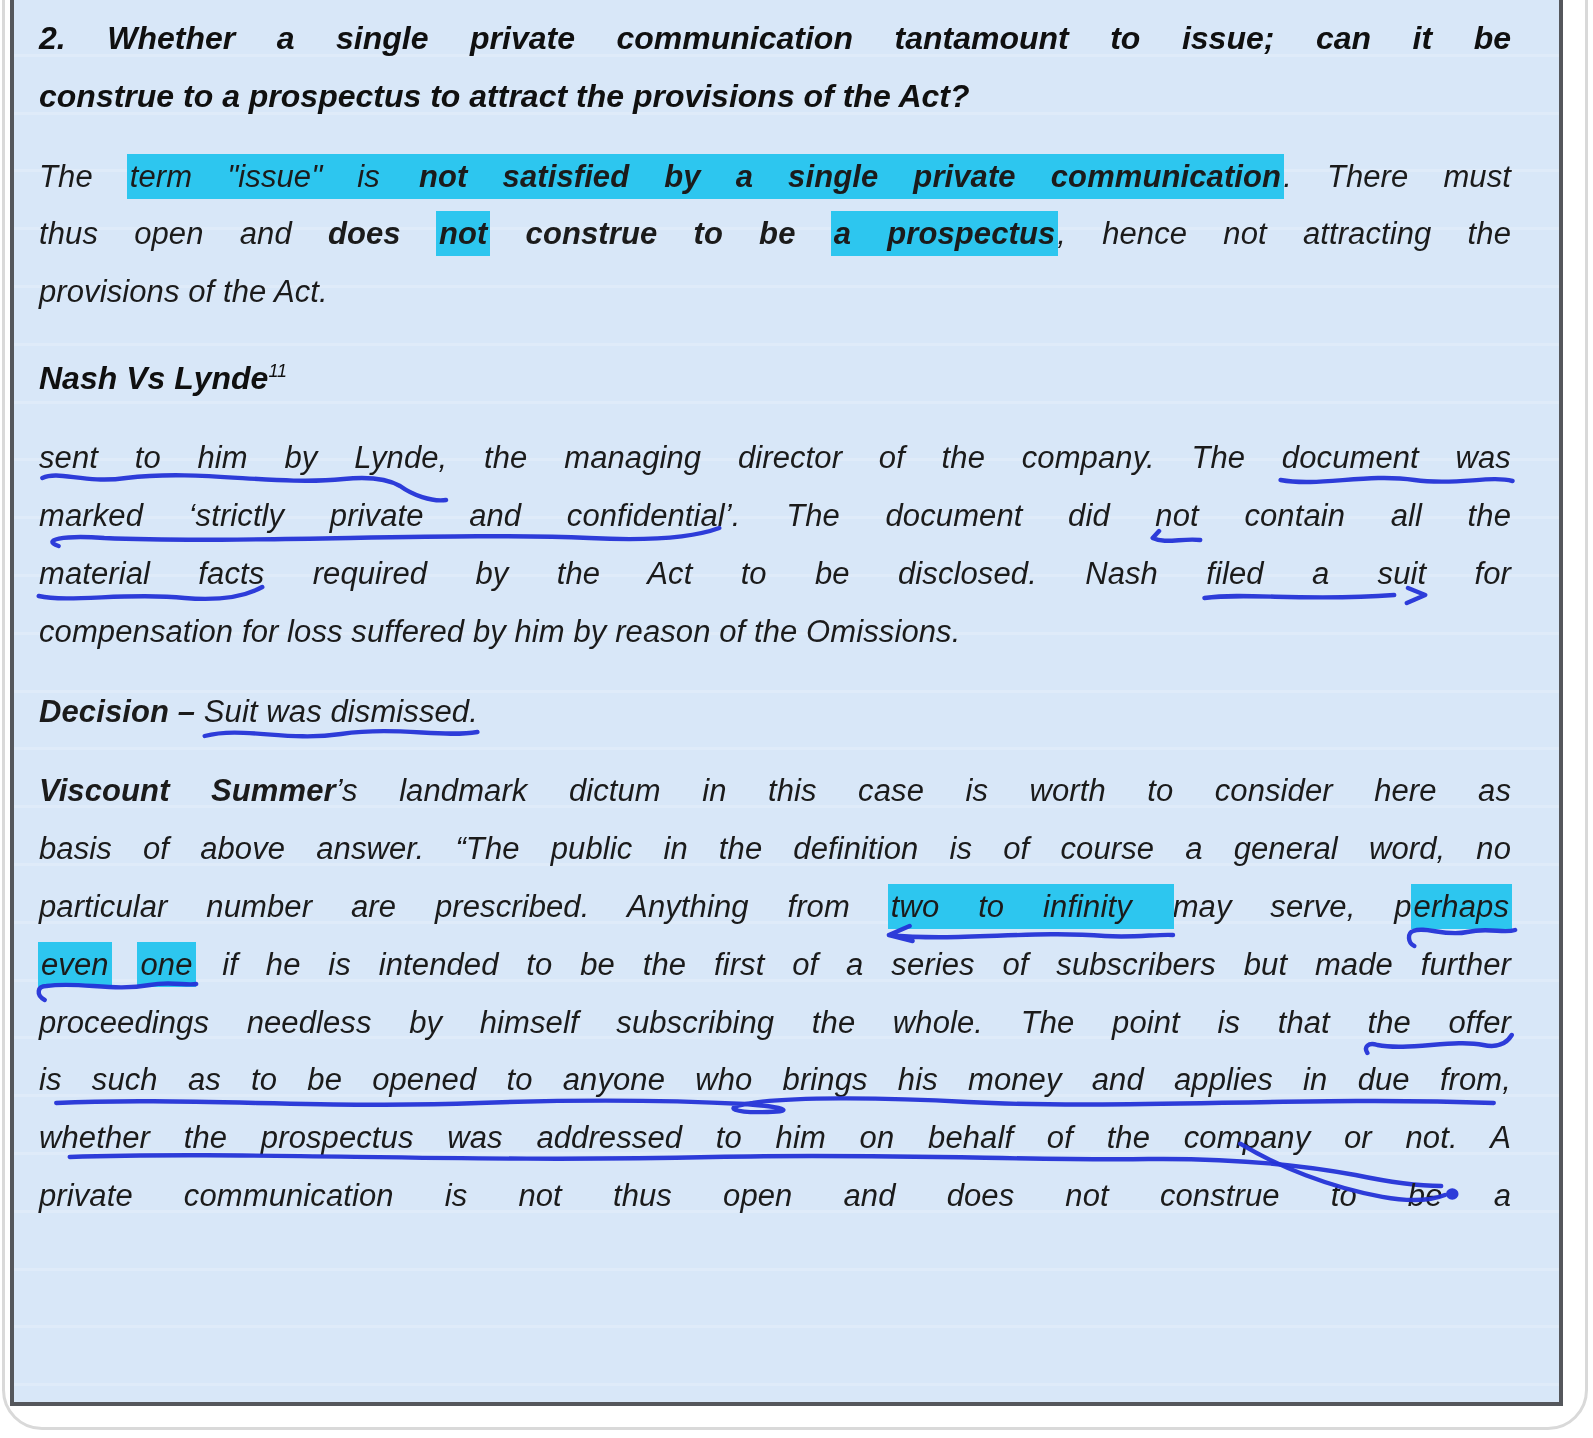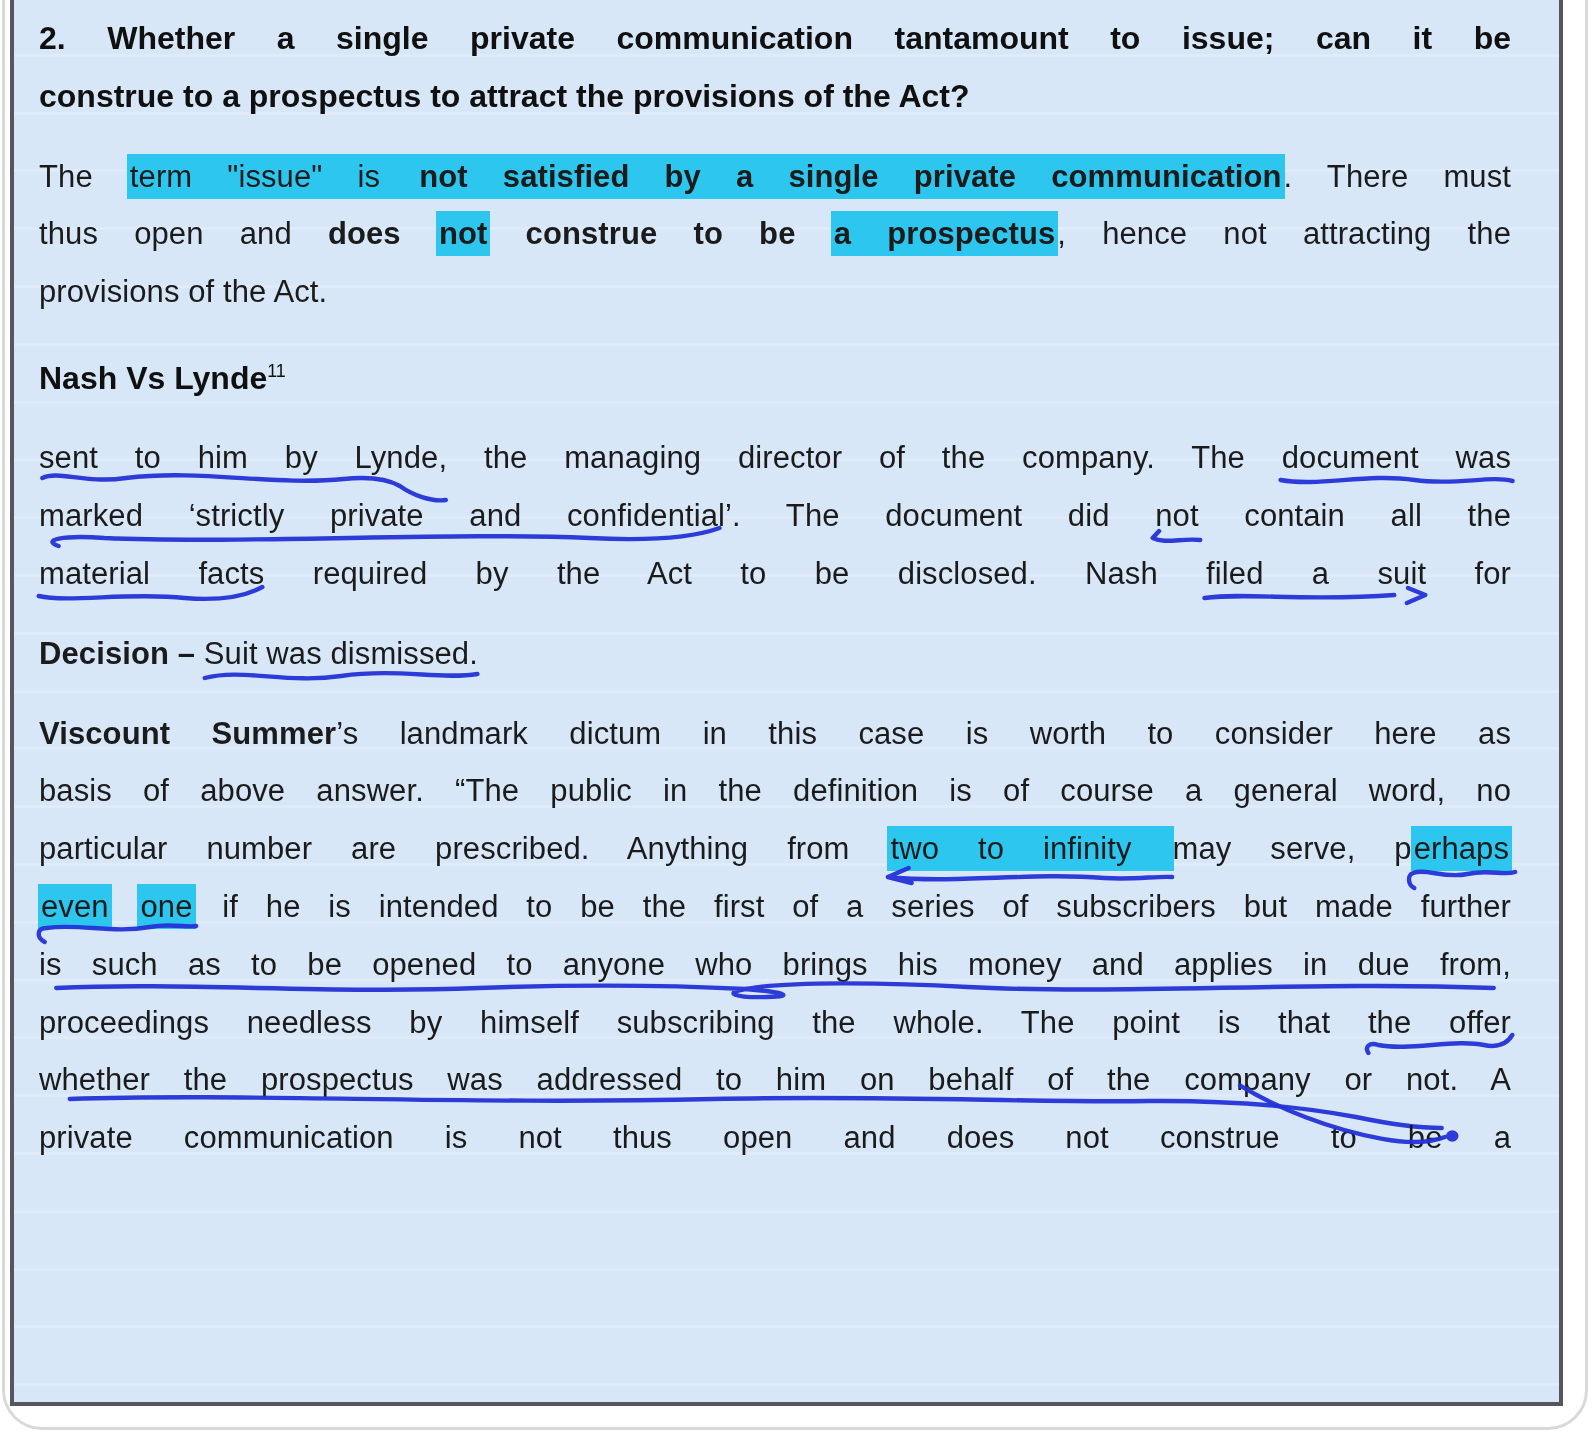--- a/index.html
+++ b/index.html
@@ -23,21 +23,21 @@
   .doc-panel{
     position:absolute;left:10px;top:-8px;width:1553px;height:1414px;
     border:4px solid var(--border);
     background:var(--panel);
     background-image:repeating-linear-gradient(180deg,
       rgba(255,255,255,0.18) 0px, rgba(255,255,255,0.18) 3px,
       rgba(0,0,0,0) 3px, rgba(0,0,0,0) 57.8px);
     padding:14px 48px 0 25px;
     box-sizing:border-box;
   }
-  .block{margin:0 0 22px 0;}
+  .block{margin:0 0 22px 0;font-style:italic;}
   .block.heading{font-weight:700;font-size:32px;line-height:57.8px;color:#101010;}
   .block.paragraph{font-size:31px;line-height:57.8px;letter-spacing:0.1px;}
   .line{display:block;text-align:justify;text-align-last:justify;}
   .line.last{text-align-last:left;}
   .b{font-weight:700;}
   .hl{background:var(--hl);padding:5px 3px;margin:0 -1px;box-decoration-break:clone;}
   .sup{font-size:0.56em;vertical-align:super;font-weight:400;letter-spacing:0;}
   .pen{position:relative;white-space:nowrap;}
   svg.pen-svg{
     position:absolute;left:-5px;bottom:-18px;width:calc(100% + 10px);height:26px;
@@ -79,42 +79,43 @@
         <div class="line"><span class="pen">marked ‘strictly private and confidential’<svg viewBox="0 0 200 26" preserveAspectRatio="none" class="pen-svg pen-wavehookr">
               <path d="M7,21 C2,15 8,10 20,13 C60,19 120,7 158,13 C175,16 188,12 195,3" fill="none" stroke="#2433d8" stroke-width="4.4" stroke-linecap="round" stroke-linejoin="round" vector-effect="non-scaling-stroke"></path>
             </svg></span><span>. The document did </span><span class="pen">not<svg viewBox="0 0 100 26" preserveAspectRatio="none" class="pen-svg pen-shortmark">
               <path d="M17,6 L5,13 C28,19 60,13 94,15" fill="none" stroke="#2433d8" stroke-width="4.4" stroke-linecap="round" stroke-linejoin="round" vector-effect="non-scaling-stroke"></path>
             </svg></span><span> contain all the</span></div>
         <div class="line"><span class="pen">material facts<svg viewBox="0 0 200 26" preserveAspectRatio="none" class="pen-svg pen-wavehookr2">
               <path d="M4,13 C30,20 80,9 128,15 C158,18 180,13 194,4" fill="none" stroke="#2433d8" stroke-width="4.4" stroke-linecap="round" stroke-linejoin="round" vector-effect="non-scaling-stroke"></path>
             </svg></span><span> required by the Act to be disclosed. Nash </span><span class="pen">filed a suit<svg viewBox="0 0 200 26" preserveAspectRatio="none" class="pen-svg pen-arrowr">
               <path d="M3,15 C40,9 90,19 168,12 M180,5 L195,12 L179,20" fill="none" stroke="#2433d8" stroke-width="4.4" stroke-linecap="round" stroke-linejoin="round" vector-effect="non-scaling-stroke"></path>
             </svg></span><span> for</span></div>
+        <div class="line last"><span>compensation for loss suffered by him by reason of the Omissions.</span></div>
       </div>
       <div class="block paragraph">
         <div class="line last"><span class="b">Decision – </span><span class="pen">Suit was dismissed.<svg viewBox="0 0 200 26" preserveAspectRatio="none" class="pen-svg pen-wave1">
               <path d="M4,15 C30,5 62,21 100,13 C140,5 170,17 196,11" fill="none" stroke="#2433d8" stroke-width="4.4" stroke-linecap="round" stroke-linejoin="round" vector-effect="non-scaling-stroke"></path>
             </svg></span></div>
       </div>
       <div class="block paragraph">
         <div class="line"><span class="b">Viscount Summer</span><span>’s landmark dictum in this case is worth to consider here as</span></div>
         <div class="line"><span>basis of above answer. “The public in the definition is of course a general word, no</span></div>
         <div class="line"><span>particular number are prescribed. Anything from </span><span class="hl pen">two to infinity <svg viewBox="0 0 200 26" preserveAspectRatio="none" class="pen-svg pen-arrowl">
               <path d="M18,5 L4,14 L20,20 M4,14 C50,21 100,9 150,15 C170,17 185,13 196,14" fill="none" stroke="#2433d8" stroke-width="4.4" stroke-linecap="round" stroke-linejoin="round" vector-effect="non-scaling-stroke"></path>
             </svg></span><span>may serve, p</span><span class="hl pen">erhaps<svg viewBox="0 0 200 30" preserveAspectRatio="none" class="pen-svg pen-wavecurl">
               <path d="M15,26 C3,23 2,13 13,11 C35,6 70,17 110,12 C150,7 175,14 196,10" fill="none" stroke="#2433d8" stroke-width="4.4" stroke-linecap="round" stroke-linejoin="round" vector-effect="non-scaling-stroke"></path>
             </svg></span></div>
         <div class="line"><span class="pen"><span class="hl">even</span><span> </span><span class="hl">one</span><svg viewBox="0 0 200 30" preserveAspectRatio="none" class="pen-svg pen-wavecurl2">
               <path d="M13,27 C2,22 4,13 15,13 C55,8 95,19 140,12 C165,8 185,13 196,11" fill="none" stroke="#2433d8" stroke-width="4.4" stroke-linecap="round" stroke-linejoin="round" vector-effect="non-scaling-stroke"></path>
             </svg></span><span> if he is intended to be the first of a series of subscribers but made further</span></div>
+        <div class="line"><span>proceedings needless by himself subscribing the whole. The point is that </span><span class="pen">the offer<svg viewBox="0 0 200 26" preserveAspectRatio="none" class="pen-svg pen-wavehookr">
+              <path d="M7,21 C2,15 8,10 20,13 C60,19 120,7 158,13 C175,16 188,12 195,3" fill="none" stroke="#2433d8" stroke-width="4.4" stroke-linecap="round" stroke-linejoin="round" vector-effect="non-scaling-stroke"></path>
+            </svg></span></div>
         <div class="line"><span class="pen">is such as to be opened to anyone who brings his money and applies in due from,<svg viewBox="0 0 200 30" preserveAspectRatio="none" class="pen-svg pen-longloop">
               <path d="M3,16 C20,10 40,22 60,16 C75,12 88,14 96,17 C101,20 103,24 99,25 C95,26 92,21 97,16 C102,10 114,10 126,15 C147,23 172,9 197,16" fill="none" stroke="#2433d8" stroke-width="4.4" stroke-linecap="round" stroke-linejoin="round" vector-effect="non-scaling-stroke"></path>
-            </svg></span></div>
-        <div class="line"><span>proceedings needless by himself subscribing the whole. The point is that </span><span class="pen">the offer<svg viewBox="0 0 200 26" preserveAspectRatio="none" class="pen-svg pen-wavehookr">
-              <path d="M7,21 C2,15 8,10 20,13 C60,19 120,7 158,13 C175,16 188,12 195,3" fill="none" stroke="#2433d8" stroke-width="4.4" stroke-linecap="round" stroke-linejoin="round" vector-effect="non-scaling-stroke"></path>
             </svg></span></div>
         <div class="line"><span class="pen">whether the prospectus was addressed to him on behalf of the company or not.<svg viewBox="0 0 200 46" preserveAspectRatio="none" class="pen-svg pen-wavedrop">
               <path d="M5,14 C30,8 60,20 95,14 C120,10 140,18 156,16 C170,15 179,24 185,32 C189,38 193,43 197,43" fill="none" stroke="#2433d8" stroke-width="4.4" stroke-linecap="round" stroke-linejoin="round" vector-effect="non-scaling-stroke"></path>
             </svg></span><span> A</span></div>
         <div class="line"><span>private communication is not thus open and does not construe </span><span class="pen">to be<svg viewBox="0 0 220 80" preserveAspectRatio="none" class="pen-svg pen-slashblob">
               <path d="M4,6 C40,30 90,52 140,62 C165,67 186,66 200,60" fill="none" stroke="#2433d8" stroke-width="4.4" stroke-linecap="round" stroke-linejoin="round" vector-effect="non-scaling-stroke"></path>
               <circle cx="207" cy="59" r="6" fill="#2433d8"></circle>
             </svg></span><span> a</span></div>
       </div>
     </div>

